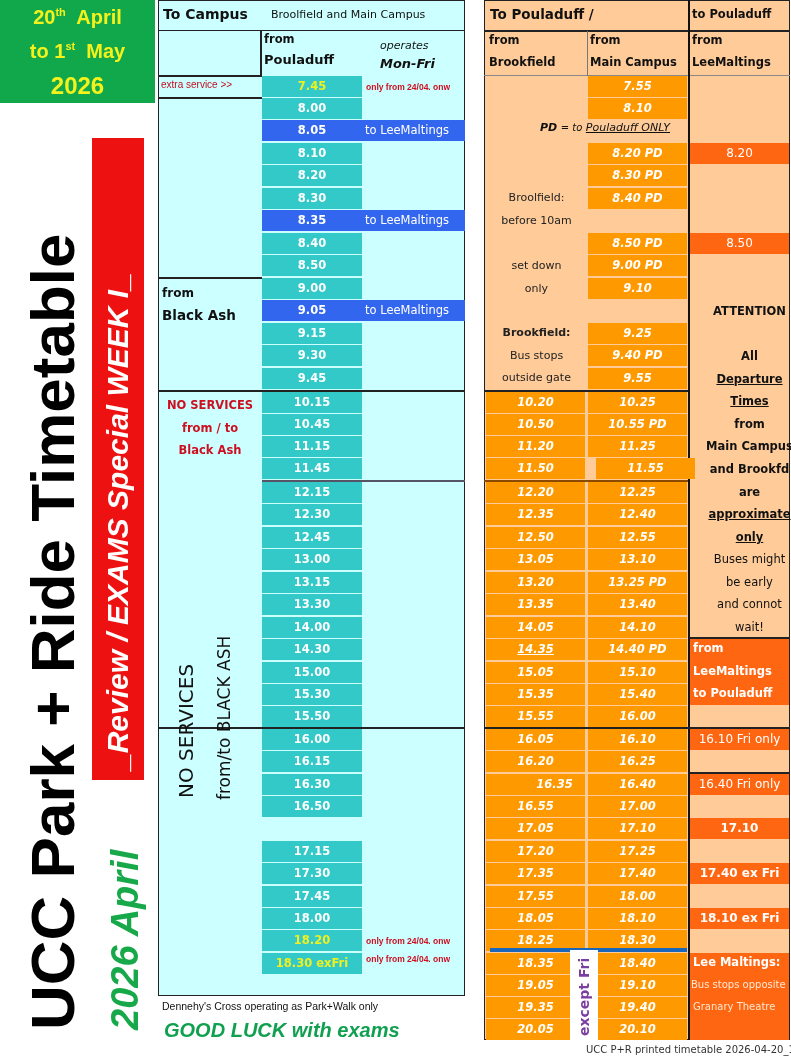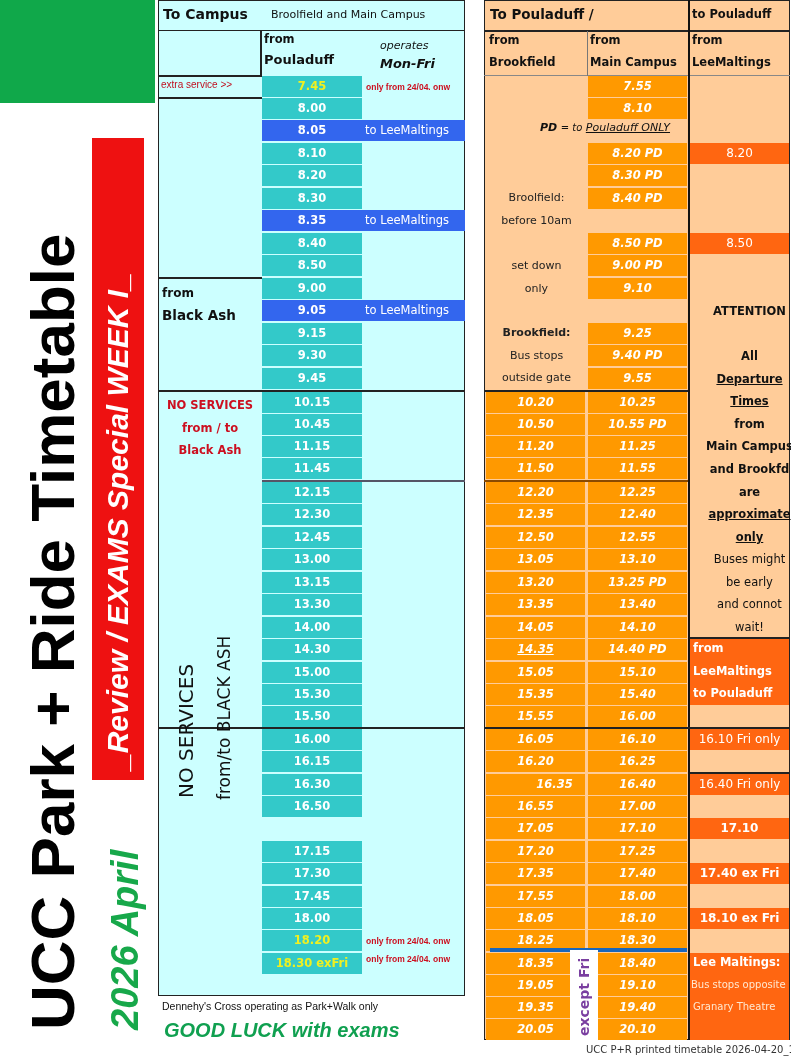--- a/index.html
+++ b/index.html
@@ -79,20 +79,23 @@
 
   .blue-bar { left: 490px; top: 948px; width: 197px; height: 4px; background: #1a66bb; }
   .except-fri { left: 570px; top: 950px; width: 28px; height: 90px; background: #ffffff; }
   .except-fri span { position: absolute; left: 3px; top: 86px; transform-origin: 0 0; transform: rotate(-90deg); white-space: nowrap; font-size: 14px; font-weight: bold; color: #7a3fa0; line-height: 22px; }
   .footer-note { left: 586px; top: 1044px; font-size: 10px; color: #333; white-space: nowrap; }
 </style>
 </head>
 <body>
 
 <div class="abs date-box">
+  <div class="l1"><span>20</span><sup>th</sup>&nbsp; <span>April</span></div>
+  <div class="l2"><span>to 1</span><sup>st</sup>&nbsp; <span>May</span></div>
+  <div class="l3">2026</div>
 </div>
 <div class="abs vtitle">UCC Park + Ride Timetable</div>
 <div class="abs vred">_Review / EXAMS Special WEEK I_</div>
 <div class="abs vgreen">2026 April</div>
 
 <div class="abs in-panel"></div>
 <div class="abs in-head">
   <span class="t1">To Campus</span>
   <span class="t2">Broolfield and Main Campus</span>
 </div>
@@ -203,21 +206,21 @@
 <div class="o-note" style="top:367px;">outside gate</div>
 
 <div class="abs line-h" style="left:484px;top:390px;width:204px;"></div>
 <div class="ocell b" style="top:392px;">10.20</div>
 <div class="ocell m" style="top:392px;">10.25</div>
 <div class="ocell b" style="top:414px;">10.50</div>
 <div class="ocell m" style="top:414px;">10.55 PD</div>
 <div class="ocell b" style="top:436px;">11.20</div>
 <div class="ocell m" style="top:436px;">11.25</div>
 <div class="ocell b" style="top:458px;">11.50</div>
-<div class="ocell m" style="top:458px;">11.55</div>
+<div class="ocell m" style="top:458px;margin-left:8px;">11.55</div>
 <div class="abs line-h" style="left:484px;top:480px;width:204px;background:#8a4a00;"></div>
 <div class="ocell b" style="top:482px;">12.20</div>
 <div class="ocell m" style="top:482px;">12.25</div>
 <div class="ocell b" style="top:504px;">12.35</div>
 <div class="ocell m" style="top:504px;">12.40</div>
 <div class="ocell b" style="top:527px;">12.50</div>
 <div class="ocell m" style="top:527px;">12.55</div>
 <div class="ocell b" style="top:549px;">13.05</div>
 <div class="ocell m" style="top:549px;">13.10</div>
 <div class="ocell b" style="top:572px;">13.20</div>

